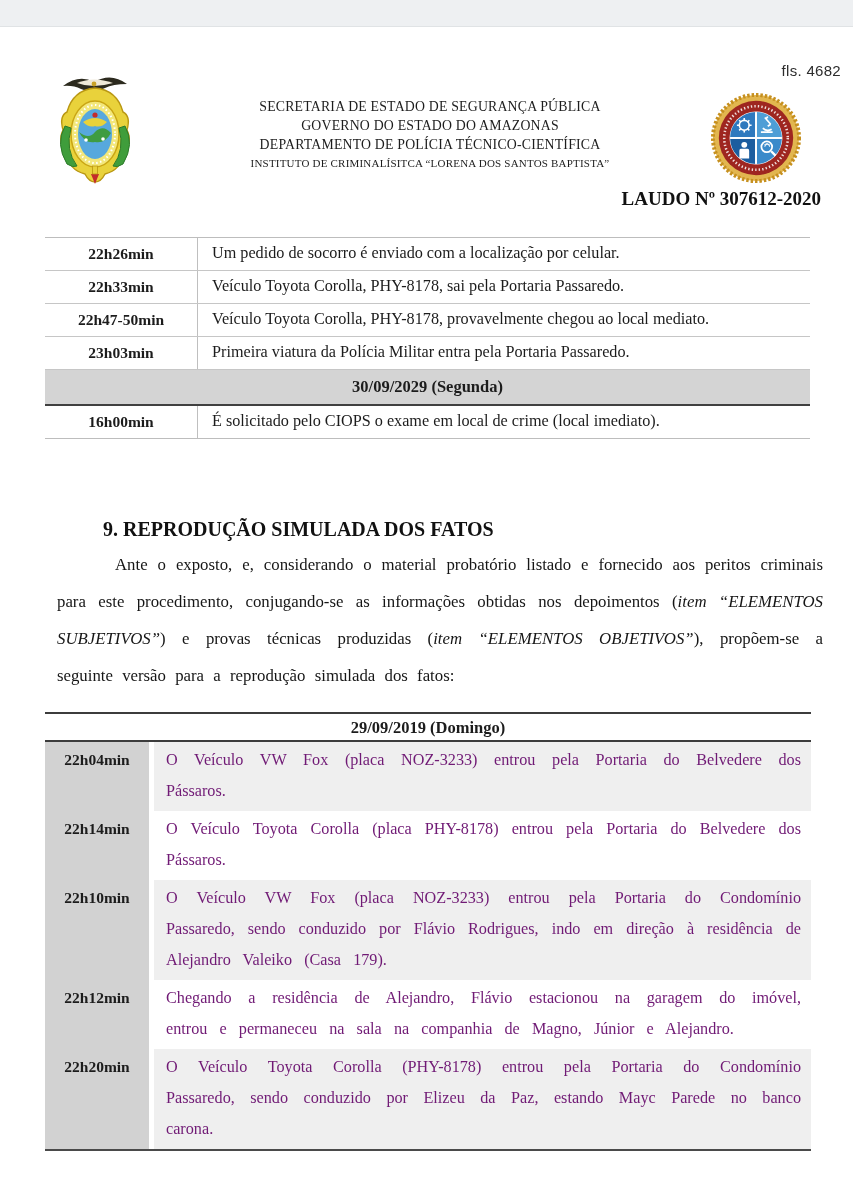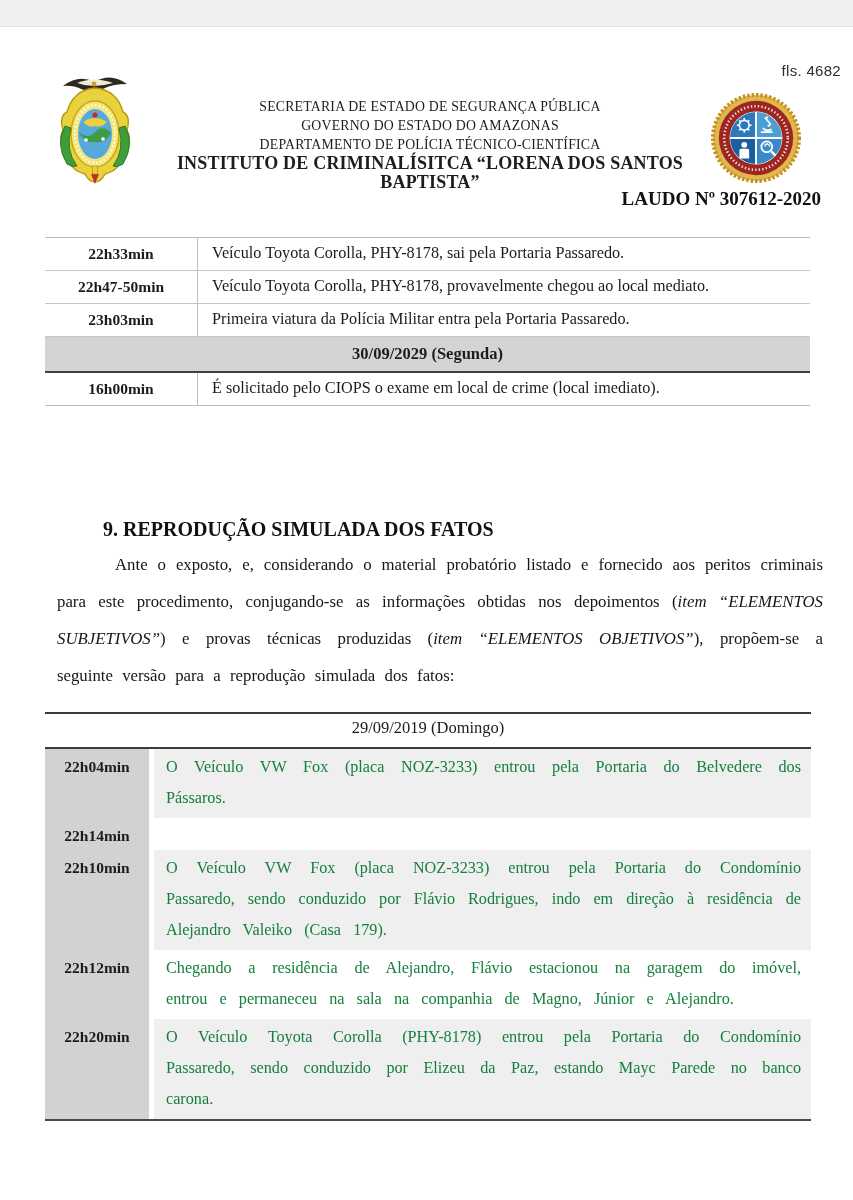--- a/index.html
+++ b/index.html
@@ -10,21 +10,21 @@
              background:#eef0f2;border-bottom:1px solid #e0e3e5;}
 
   .fls{position:absolute;top:56px;right:12px;font-family:"Liberation Sans",sans-serif;
        font-size:15px;color:#2d2d2d;letter-spacing:.3px;margin-top:6px;}
 
   .coat{position:absolute;left:53px;top:70px;width:84px;height:118px;}
   .seal{position:absolute;left:710px;top:92px;width:92px;height:92px;}
 
   .letterhead{position:absolute;left:128px;top:97px;width:604px;text-align:center;}
   .lh-line{font-size:13.8px;line-height:19px;color:#1d1d1d;letter-spacing:.2px;}
-  .lh-line.bold{font-weight:bold;font-size:18px;}
+  .lh-line.bold{font-weight:normal;font-size:11px;}
 
   .laudo{position:absolute;top:188px;right:32px;font-size:19px;font-weight:bold;color:#111;}
 
   
   .t1{position:absolute;left:45px;top:237px;width:765px;border-top:1px solid #bdbdbd;
       border-bottom:1px solid #bdbdbd;}
   .t1row{display:flex;border-bottom:1px solid #c6c6c6;}
   .t1row:last-child{border-bottom:none;}
   .t1time{width:152px;flex:0 0 152px;text-align:center;font-weight:bold;font-size:15.5px;
           padding:5px 0 6px;border-right:1px solid #bfbfbf;line-height:21px;}
@@ -35,27 +35,27 @@
   
   .s9h{position:absolute;left:45px;top:518px;width:765px;padding-left:58px;
        box-sizing:border-box;font-weight:bold;font-size:20px;color:#111;}
   .s9p{position:absolute;left:57px;top:546px;width:766px;margin:0;font-size:16.8px;
        line-height:37px;text-align:justify;text-indent:58px;word-spacing:.3em;color:#161616;}
   .s9p .it{font-style:italic;}
 
   
   .t2{position:absolute;left:45px;top:712px;width:766px;border-top:2px solid #3c3c3c;
       border-bottom:2px solid #4a4a4a;}
-  .t2hdr{background:#ffffff;text-align:center;font-weight:normal;font-size:16.5px;
-         padding:4px 0 9px;border-bottom:2.5px solid #3c3c3c;}
+  .t2hdr{background:#ffffff;text-align:center;font-weight:bold;font-size:16.5px;
+         padding:4px 0 2px;border-bottom:2.5px solid #3c3c3c;}
   .t2row{display:flex;}
   .t2time{width:104px;flex:0 0 104px;background:#d2d2d2;border-right:5px solid #ffffff;
           text-align:center;font-weight:bold;font-size:15.5px;padding-top:4px;line-height:28px;}
   .t2desc{flex:1;font-size:16.2px;line-height:31px;padding:3px 10px 4px 12px;
-          text-align:justify;word-spacing:.5em;color:#15803d;}
+          text-align:justify;word-spacing:.5em;color:#701a75;}
   .t2row.shade .t2desc{background:#efefef;}
   .t2row.plain .t2desc{background:#ffffff;}
 </style>
 </head>
 <body>
 
 <div id="page">
 
   <div class="top-strip"></div>
 
@@ -128,20 +128,24 @@
         <path d="M56 56 a2.5 2.5 0 0 1 5 0 M55.5 54 a4 4 0 0 1 5.5 0" stroke-width="1"></path>
         <path d="M62.5 60.5 l4.5 4.5" stroke-width="2.4"></path>
       </g>
     </svg>
   </div>
 
   <div class="laudo">LAUDO Nº 307612-2020</div>
 
   <div class="t1">
     <div class="t1row">
+      <div class="t1time">22h26min</div>
+      <div class="t1desc">Um pedido de socorro é enviado com a localização por celular.</div>
+    </div>
+    <div class="t1row">
       <div class="t1time">22h33min</div>
       <div class="t1desc">Veículo Toyota Corolla, PHY-8178, sai pela Portaria Passaredo.</div>
     </div>
     <div class="t1row">
       <div class="t1time">22h47-50min</div>
       <div class="t1desc">Veículo Toyota Corolla, PHY-8178, provavelmente chegou ao local mediato.</div>
     </div>
     <div class="t1row">
       <div class="t1time">23h03min</div>
       <div class="t1desc">Primeira viatura da Polícia Militar entra pela Portaria Passaredo.</div>
@@ -157,20 +161,21 @@
   <p class="s9p"><span>Ante o exposto, e, considerando o material probatório listado e fornecido aos peritos criminais para este procedimento, conjugando-se as informações obtidas nos depoimentos (</span><span class="it">item “ELEMENTOS SUBJETIVOS”</span><span>) e provas técnicas produzidas (</span><span class="it">item “ELEMENTOS OBJETIVOS”</span><span>), propõem-se a seguinte versão para a reprodução simulada dos fatos:</span></p>
 
   <div class="t2">
     <div class="t2hdr">29/09/2019 (Domingo)</div>
     <div class="t2row shade">
       <div class="t2time">22h04min</div>
       <div class="t2desc">O Veículo VW Fox (placa NOZ-3233) entrou pela Portaria do Belvedere dos Pássaros.</div>
     </div>
     <div class="t2row plain">
       <div class="t2time">22h14min</div>
+      <div class="t2desc">O Veículo Toyota Corolla (placa PHY-8178) entrou pela Portaria do Belvedere dos Pássaros.</div>
     </div>
     <div class="t2row shade">
       <div class="t2time">22h10min</div>
       <div class="t2desc">O Veículo VW Fox (placa NOZ-3233) entrou pela Portaria do Condomínio Passaredo, sendo conduzido por Flávio Rodrigues, indo em direção à residência de Alejandro Valeiko (Casa 179).</div>
     </div>
     <div class="t2row plain">
       <div class="t2time">22h12min</div>
       <div class="t2desc">Chegando a residência de Alejandro, Flávio estacionou na garagem do imóvel, entrou e permaneceu na sala na companhia de Magno, Júnior e Alejandro.</div>
     </div>
     <div class="t2row shade">

